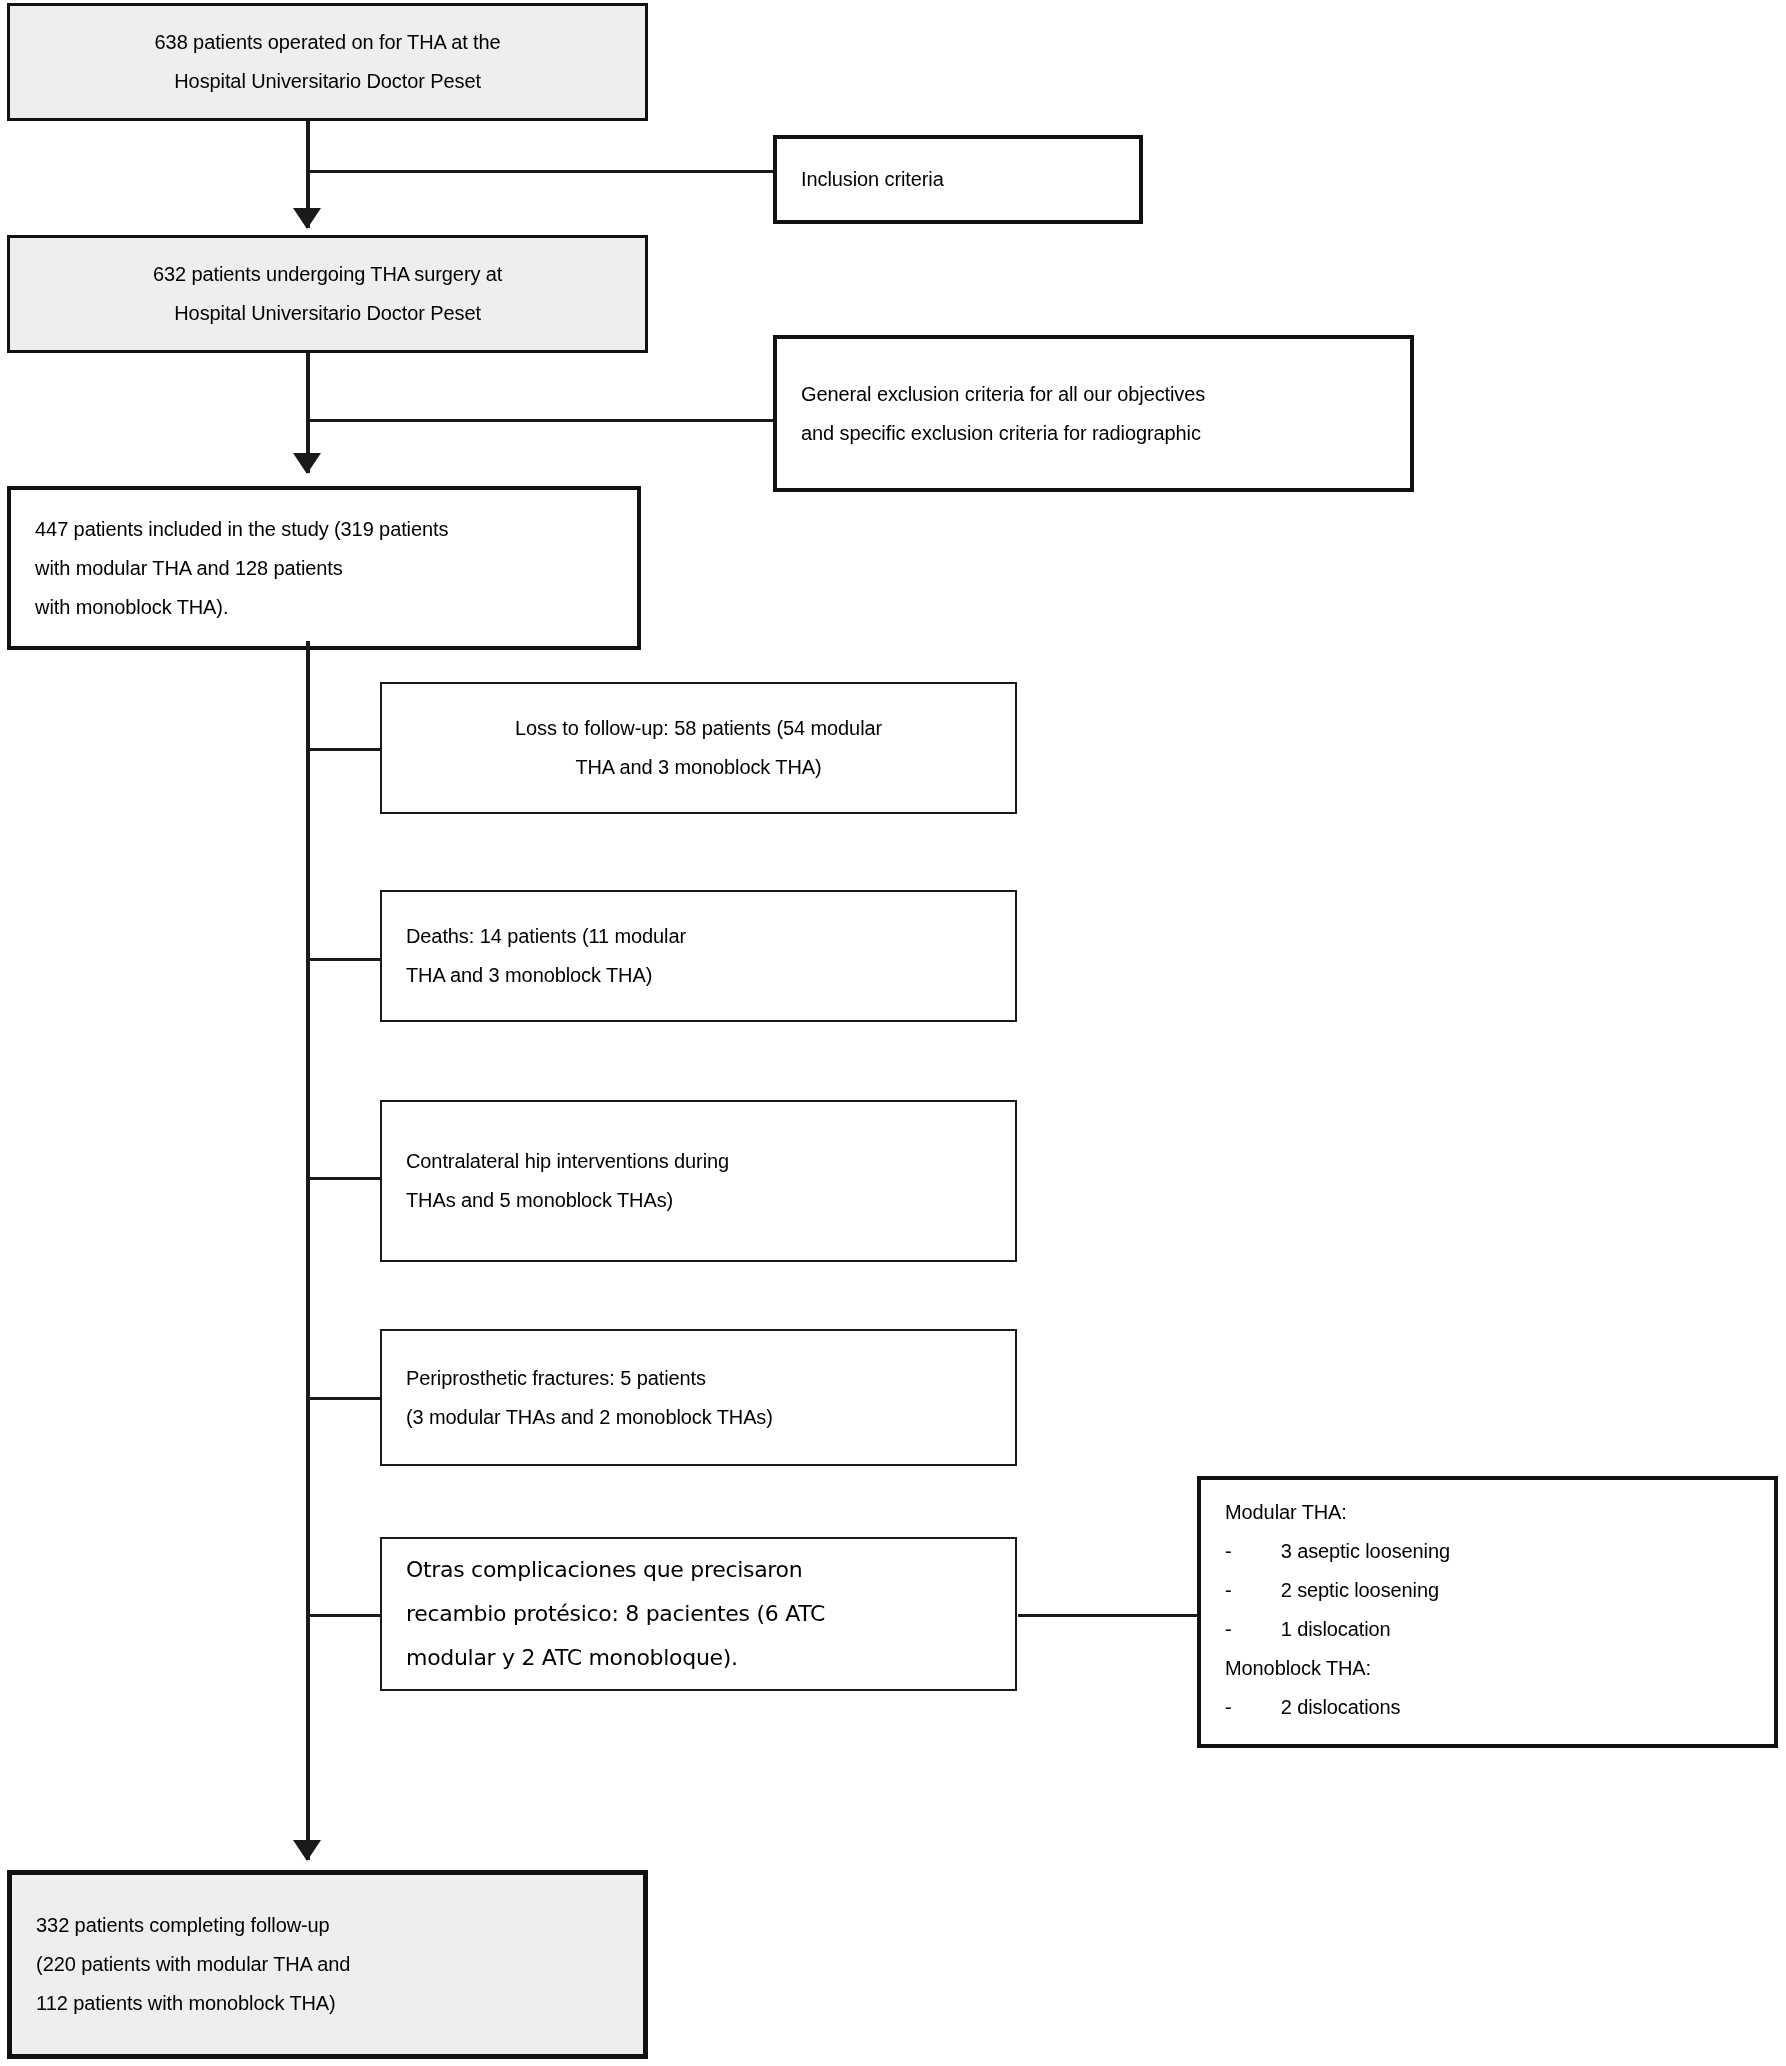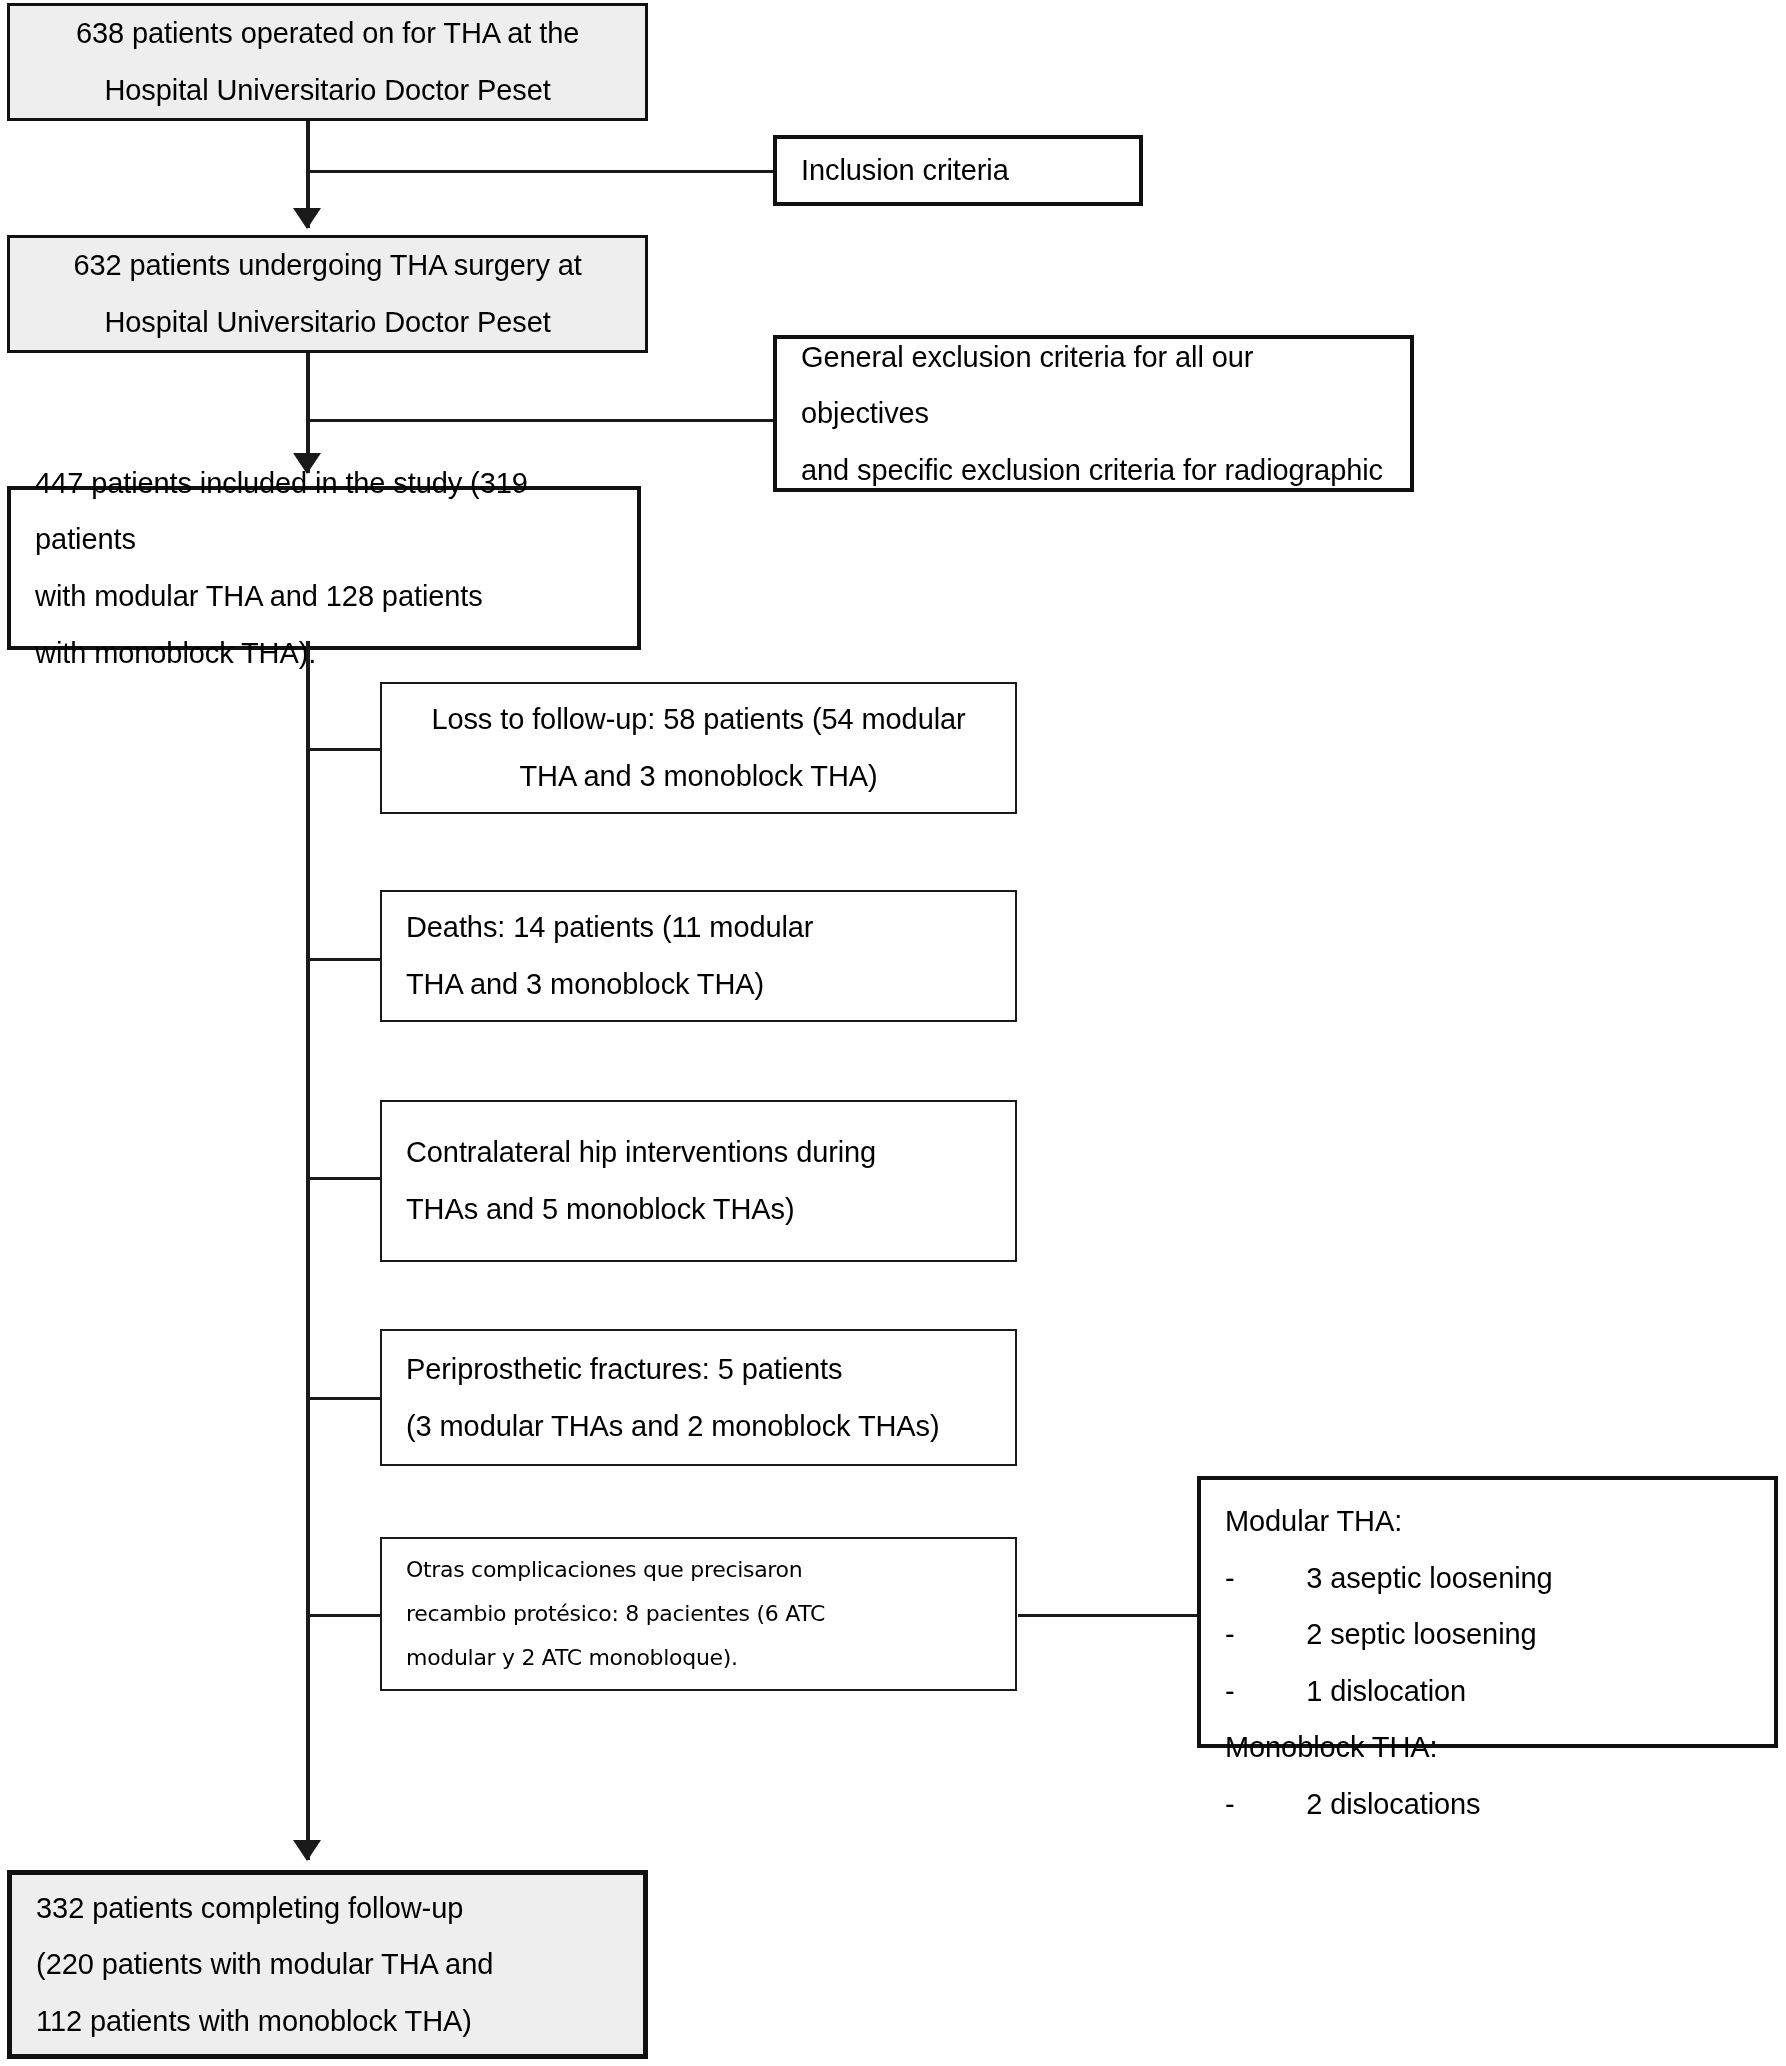--- a/index.html
+++ b/index.html
@@ -21,21 +21,21 @@
 
   .box {
     position: absolute;
     box-sizing: border-box;
     background: #ffffff;
     border: 2.1px solid #1a1a1a;
     display: flex;
     flex-direction: column;
     justify-content: center;
     line-height: 1.95;
-    font-size: 29px;
+    font-size: 20px;
     letter-spacing: -0.1px;
   }
   .box.shaded {
     background: #eeeeee;
     border: 3.6px solid #111111;
   }
   .box.heavy {
     border: 4.3px solid #111111;
   }
   .box.center { text-align: center; align-items: center; }
@@ -78,21 +78,21 @@
   <div class="box shaded center" style="left:7.1px; top:2.8px; width:641px; height:118px;">
     <span class="pad">638 patients operated on for THA at the</span>
     <span class="pad">Hospital Universitario Doctor Peset</span>
   </div>
 
   <div class="line vline" style="left:306px; top:121px; width:3.6px; height:107px;"></div>
   <div class="arrow" style="left:293px; top:208px;"></div>
 
   <div class="line hline" style="left:306px; top:170px; width:470px; height:2.8px;"></div>
 
-  <div class="box heavy left" style="left:773px; top:135px; width:370px; height:71px;">
+  <div class="box heavy left" style="left:773px; top:135px; width:370px; height:89px;">
     <span class="pad">Inclusion criteria</span>
   </div>
 
   <div class="box shaded center" style="left:7.1px; top:235px; width:641px; height:118px;">
     <span class="pad">632 patients undergoing THA surgery at</span>
     <span class="pad">Hospital Universitario Doctor Peset</span>
   </div>
 
   <div class="line vline" style="left:306px; top:353px; width:3.6px; height:120px;"></div>
   <div class="arrow" style="left:293px; top:453px;"></div>

